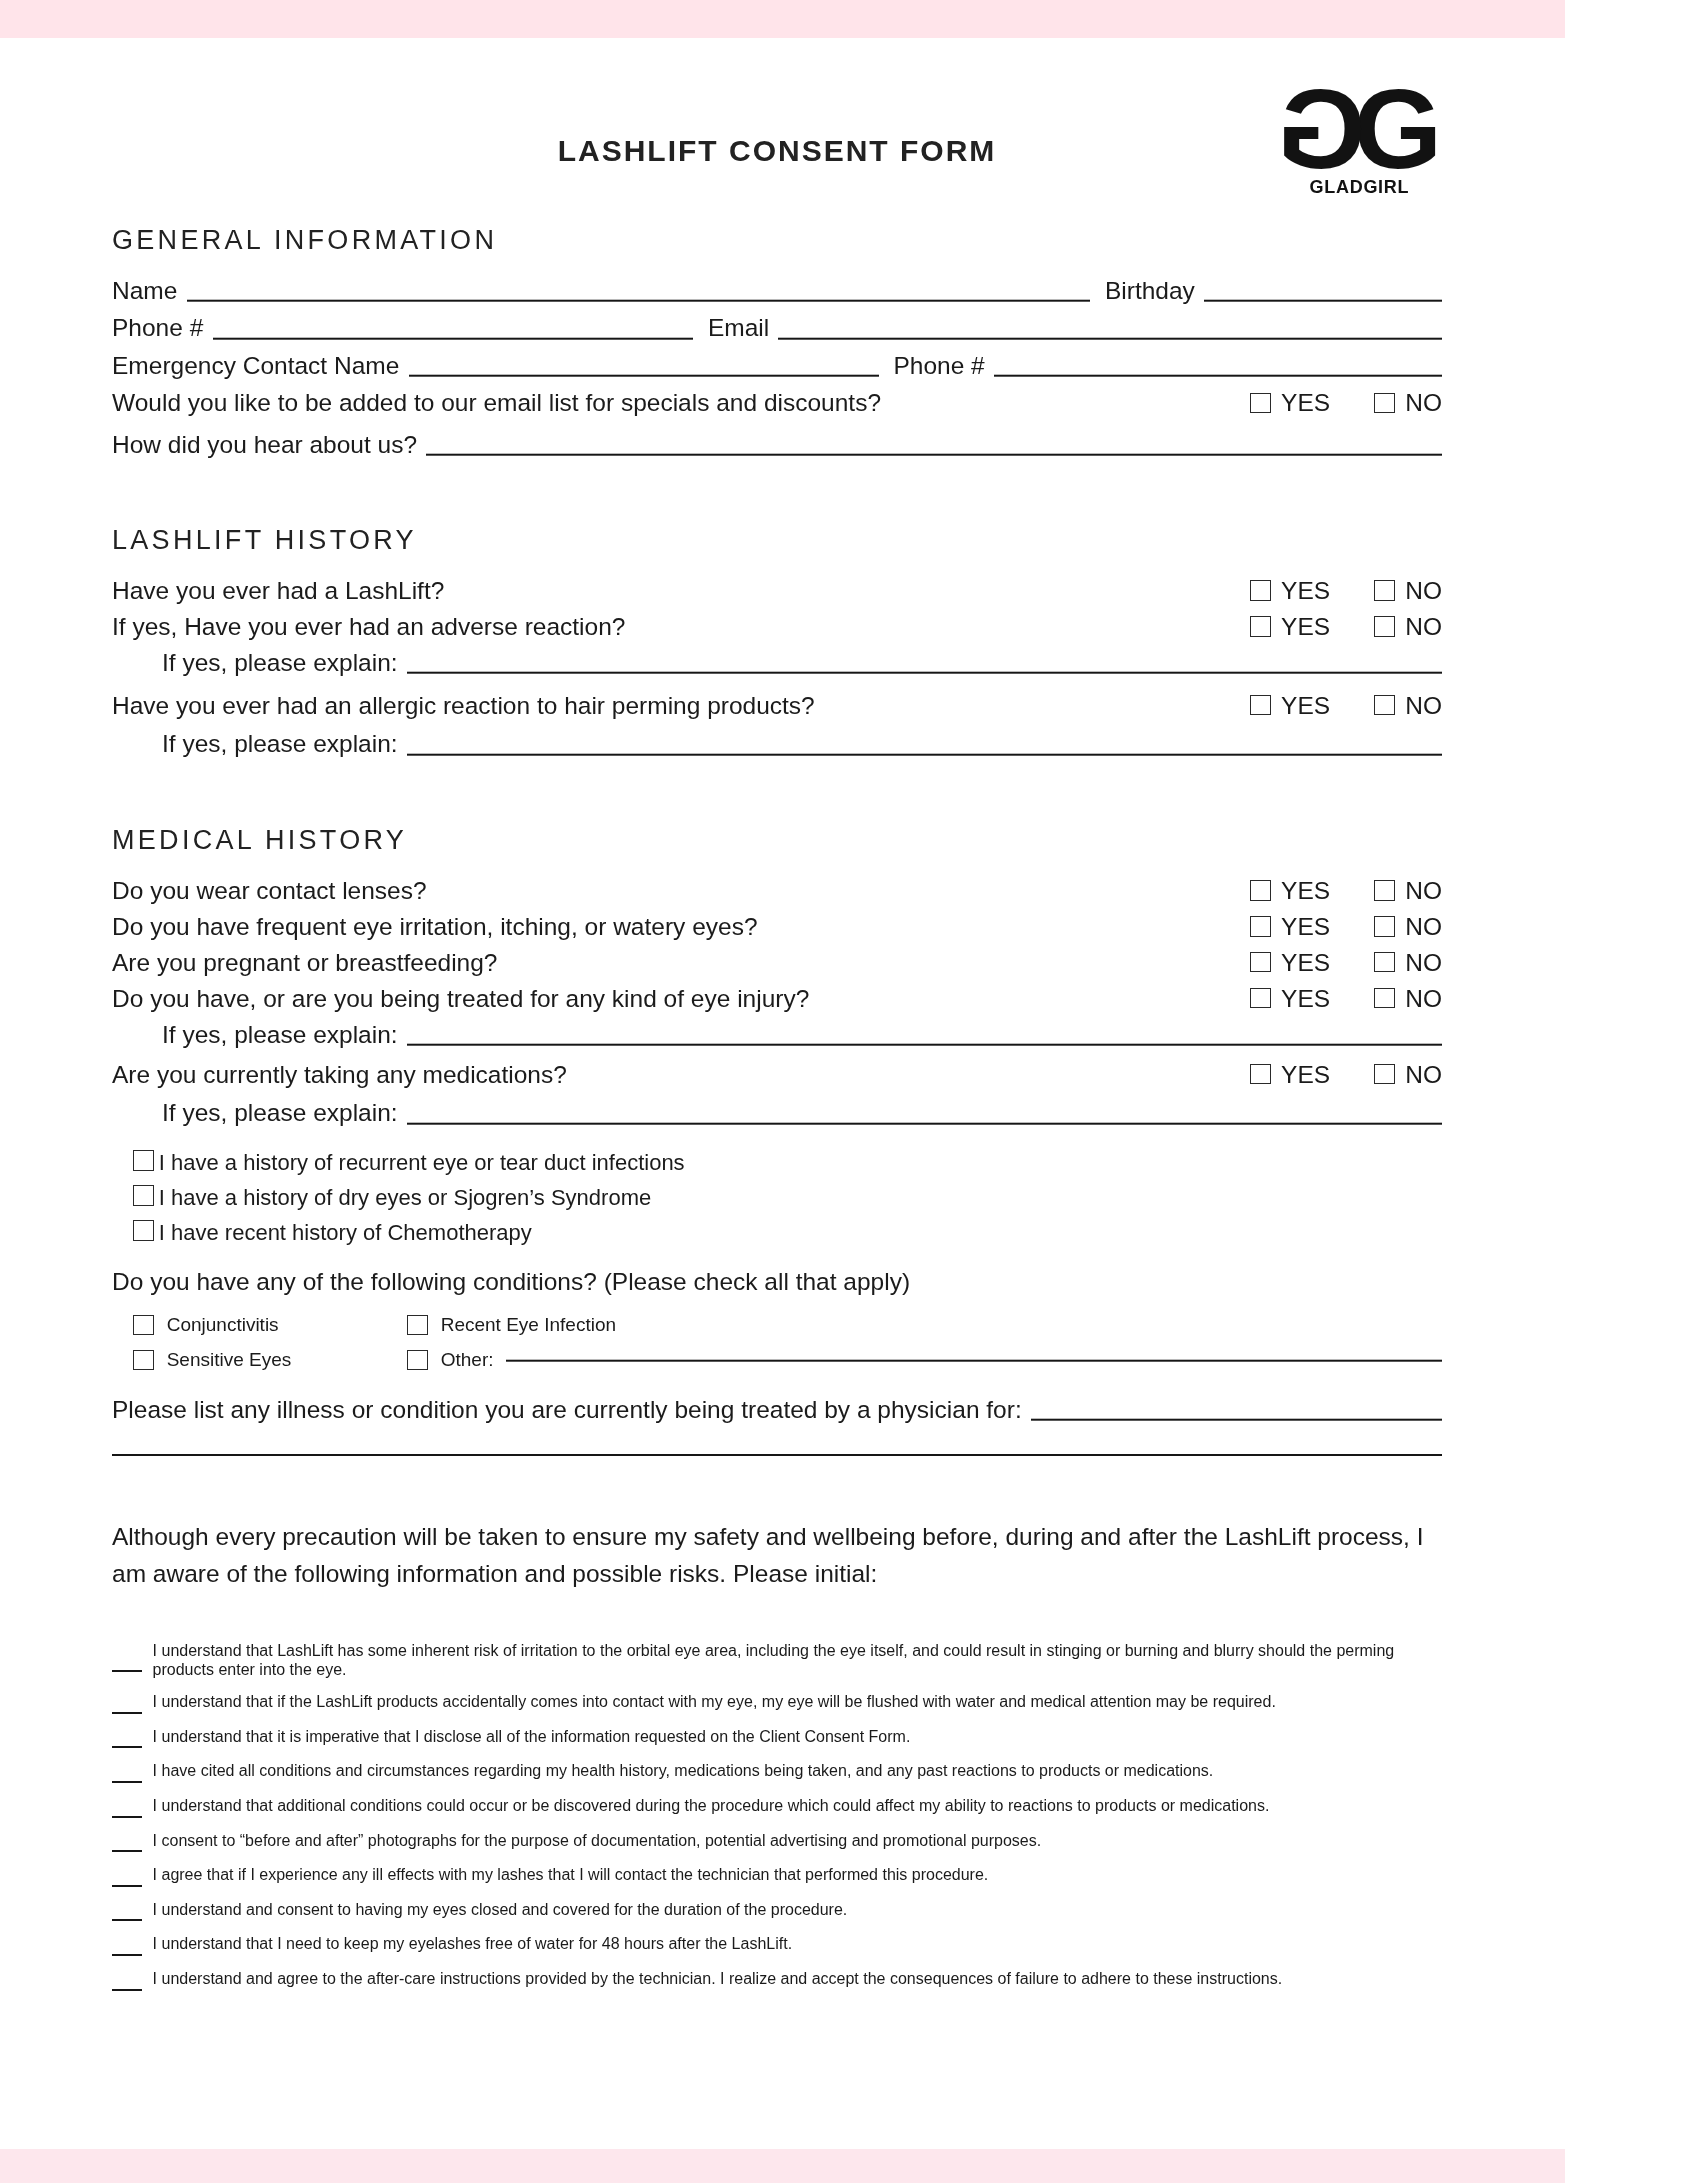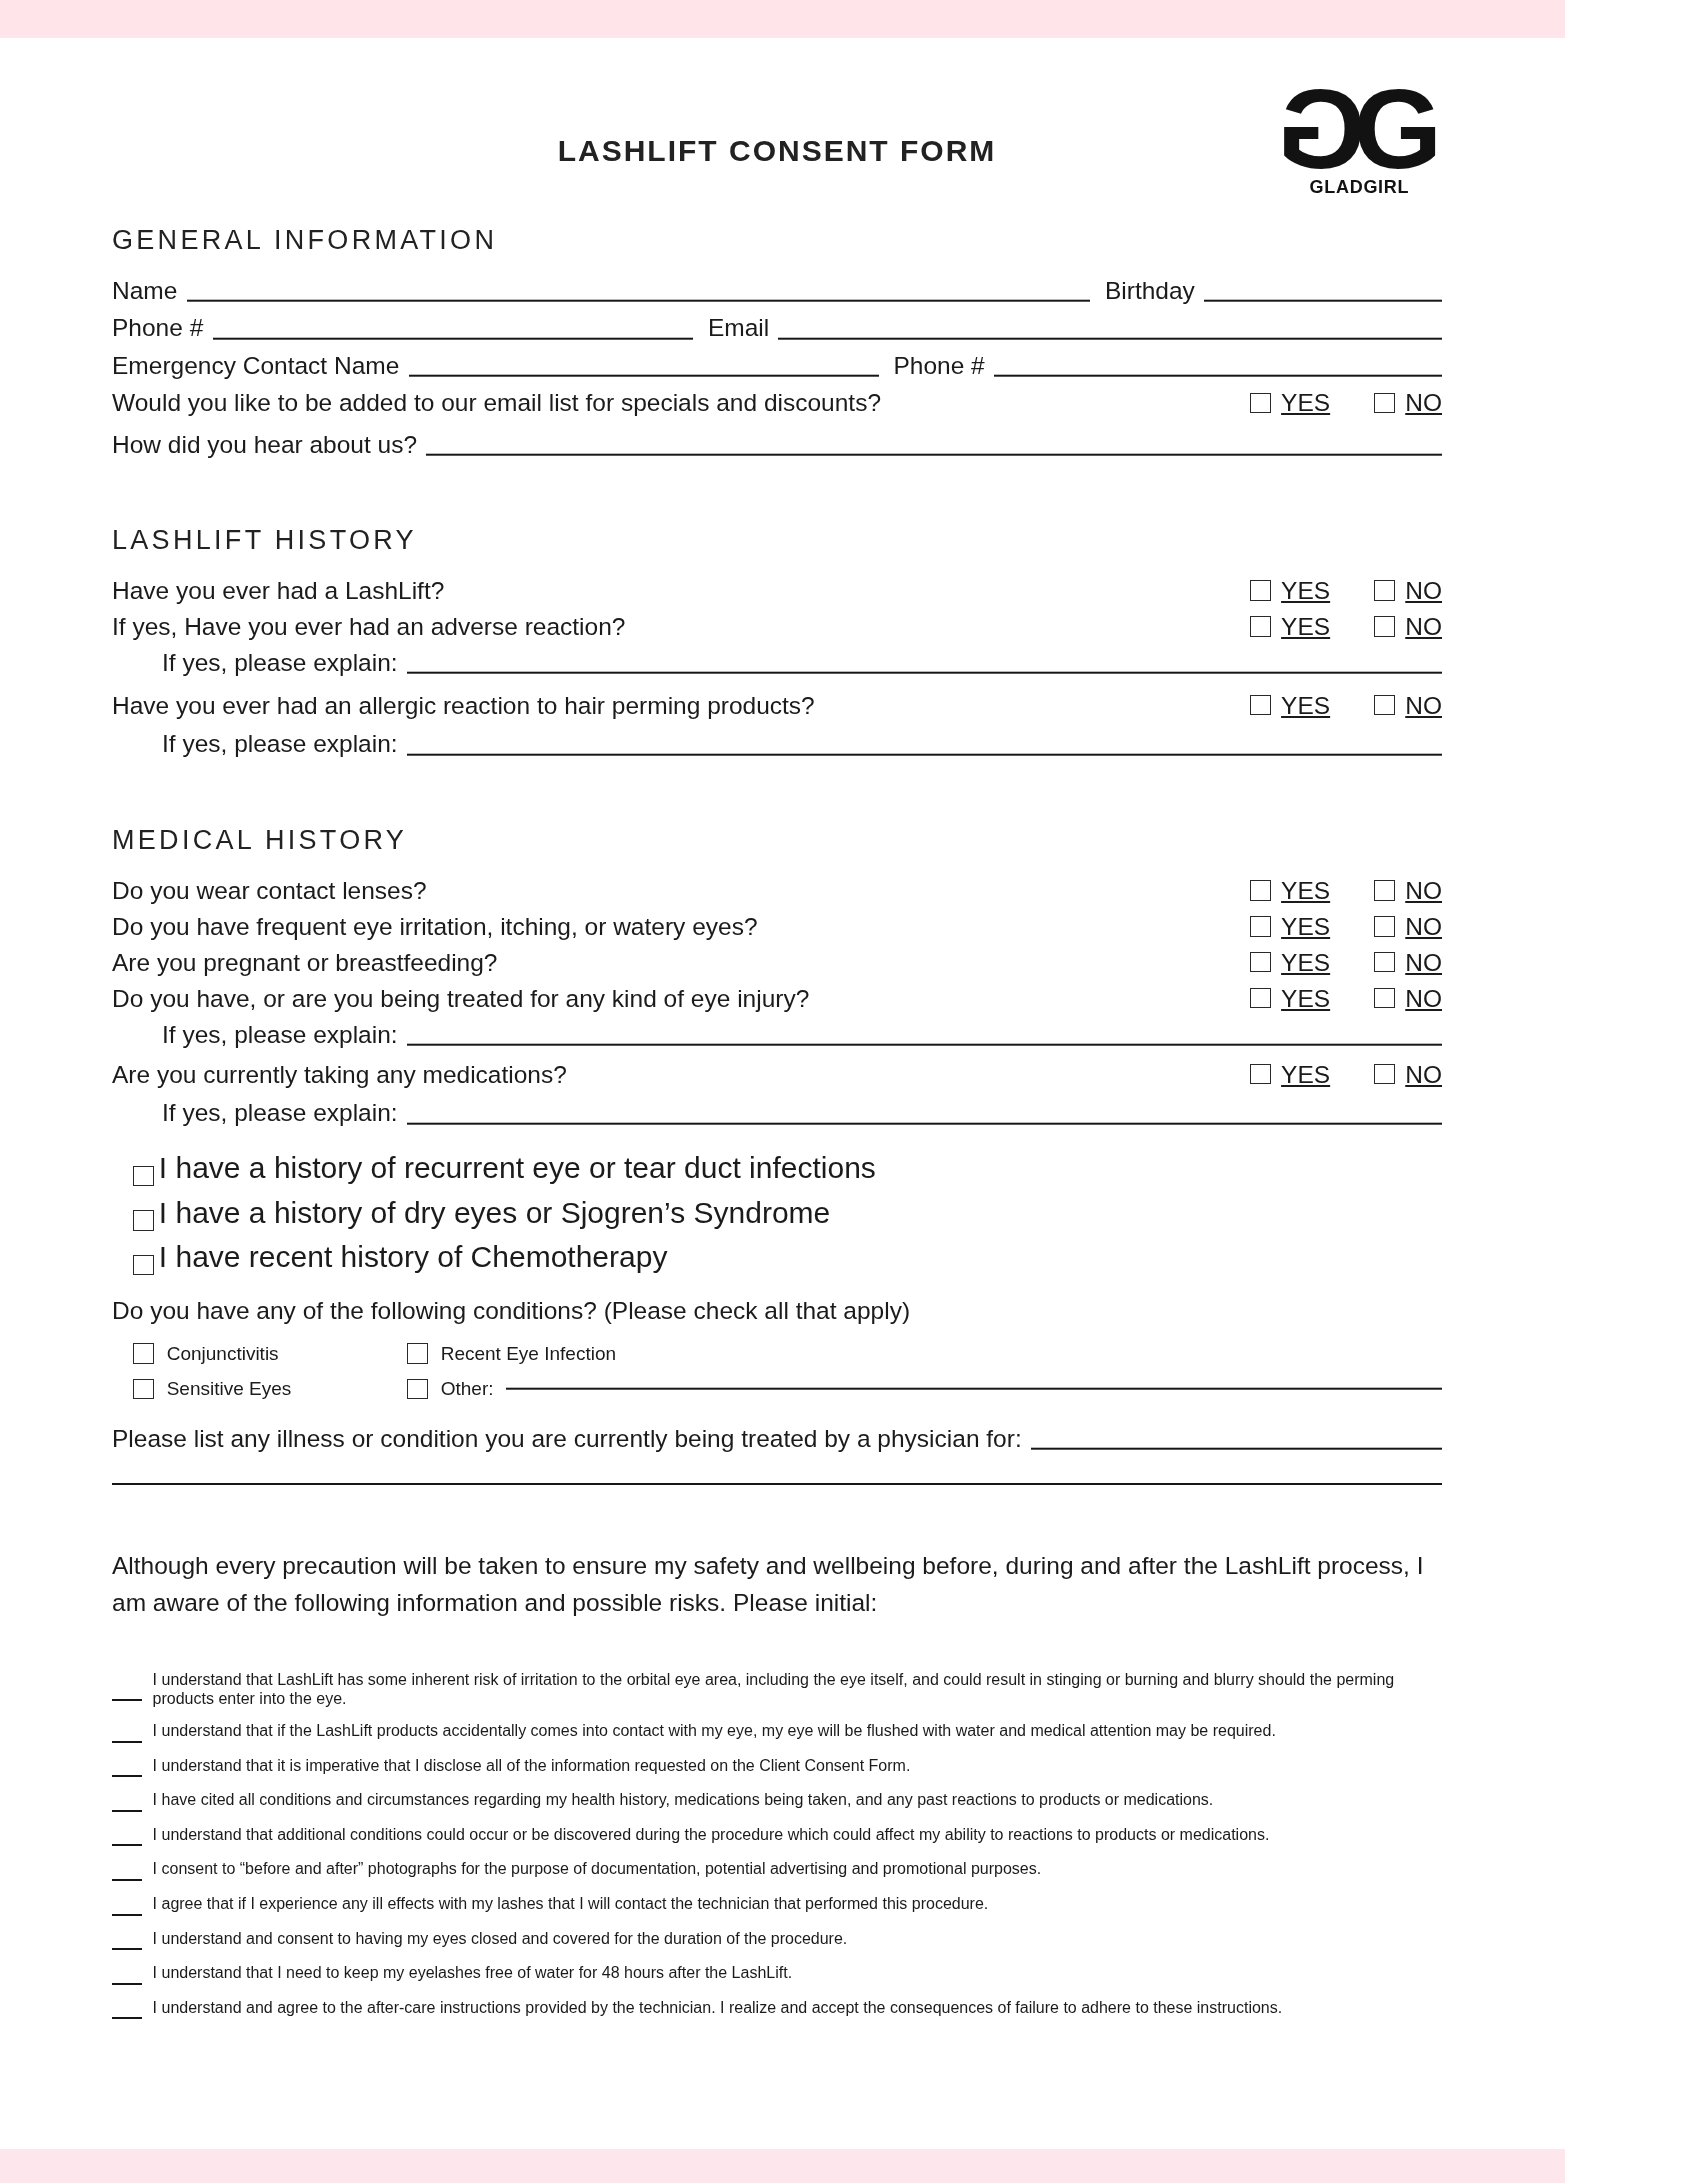--- a/index.html
+++ b/index.html
@@ -57,37 +57,37 @@
     transform:translateY(-3.3px);
   }
 
   .q-row {
     display:flex; align-items:center;
     font-size:24.5px; line-height:1.2;
     margin-bottom:6.6px;
   }
   .q-text { flex:1 1 auto; }
   .yn { flex:0 0 192px; display:flex; justify-content:space-between; }
-  .opt { display:flex; align-items:center;text-decoration:underline; }
+  .opt { display:flex; align-items:center; }
   .cb {
     width:20.5px; height:20.5px;
     border:1.3px solid #2a2a2a;
     display:inline-block;
     background:#fff;
   }
   .yn-lbl { padding-left:10.6px; }
 
   .explain-row { margin-top:1.3px; margin-bottom:9.3px; }
   .explain-row .lbl { padding-left:50px; }
 
   .section { margin-top:66px; }
 
   .chk-row {
-    display:flex; align-items:flex-end;
-    font-size:30px; line-height:1.2;
+    display:flex; align-items:flex-start;
+    font-size:22px; line-height:1.2;
     margin-bottom:8.6px;
     padding-left:21px;
   }
   .chk-row .cb { margin-right:5.3px; flex:0 0 auto; }
 
   .cond-grid {
     display:grid;
     grid-template-columns:274px 1fr;
     row-gap:13.2px;
     margin-top:17px;

